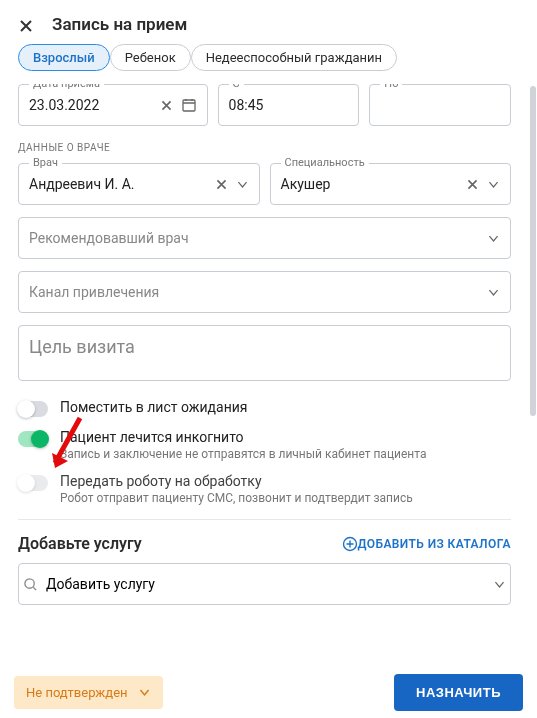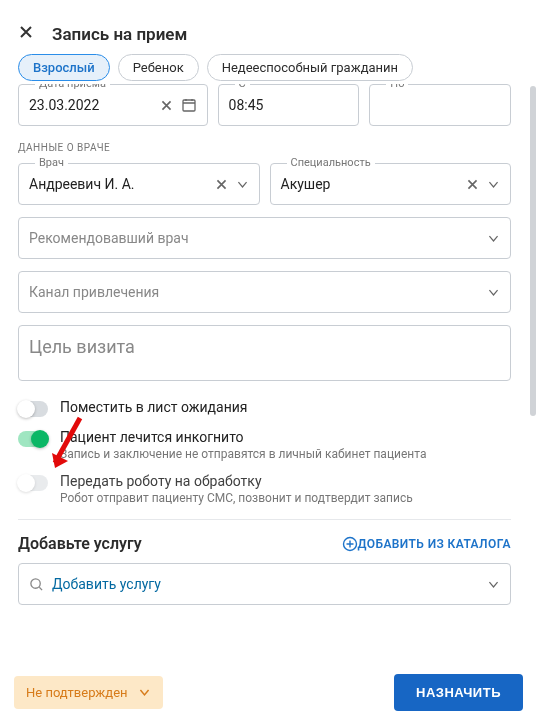--- a/index.html
+++ b/index.html
@@ -8,31 +8,29 @@
     font-size: 14px;
     color: #2c2c2c;
     width: 537px;
     height: 718px;
     background: #fff;
     position: relative;
     overflow: hidden;
   }
   .header {
     display: flex;
-    align-items: flex-start;
+    align-items: flex-end;
     padding: 14px 18px 10px 18px;
     gap: 18px;
-    margin-top: 10px;
   }
   .header h1 { font-size: 17px; font-weight: 600; }
   .close-x svg { width: 16px; height: 16px; display:block; }
   .close-x { cursor: pointer; }
   .tabs {
     display: flex;
-    gap: 8px;
     padding: 0 18px 10px 18px;
   }
   .chip {
     border: 1px solid #c8cdd3;
     border-radius: 18px;
     padding: 5px 14px;
     font-size: 13px;
     background: #fff;
     cursor: pointer;
   }
@@ -59,21 +57,21 @@
     border-radius: 4px;
     height: 42px;
     display: flex;
     align-items: center;
     padding: 0 10px;
     background: #fff;
   }
   .field .floating-label {
     position: absolute;
     top: -8px;
-    left: 16px;
+    left: 10px;
     background: #fff;
     padding: 0 4px;
     font-size: 11px;
     color: #777;
   }
   .field .value {
     flex: 1;
     font-size: 14px;
     color: #222;
     border:none;
@@ -157,23 +155,23 @@
   .add-link .plus-circle {
     width: 16px;
     height: 16px;
   }
   .search-service {
     border: 1px solid #c8cdd3;
     border-radius: 4px;
     height: 42px;
     display: flex;
     align-items: center;
-    padding: 0 10px;
+    padding: 0 4px;
     gap: 8px;
-    color: #0369a1;
+    color: #000000;
     margin-bottom: 20px;
   }
   .footer {
     position: absolute;
     bottom: 0;
     left: 0;
     right: 0;
     height: 52px;
     display: flex;
     justify-content: space-between;

